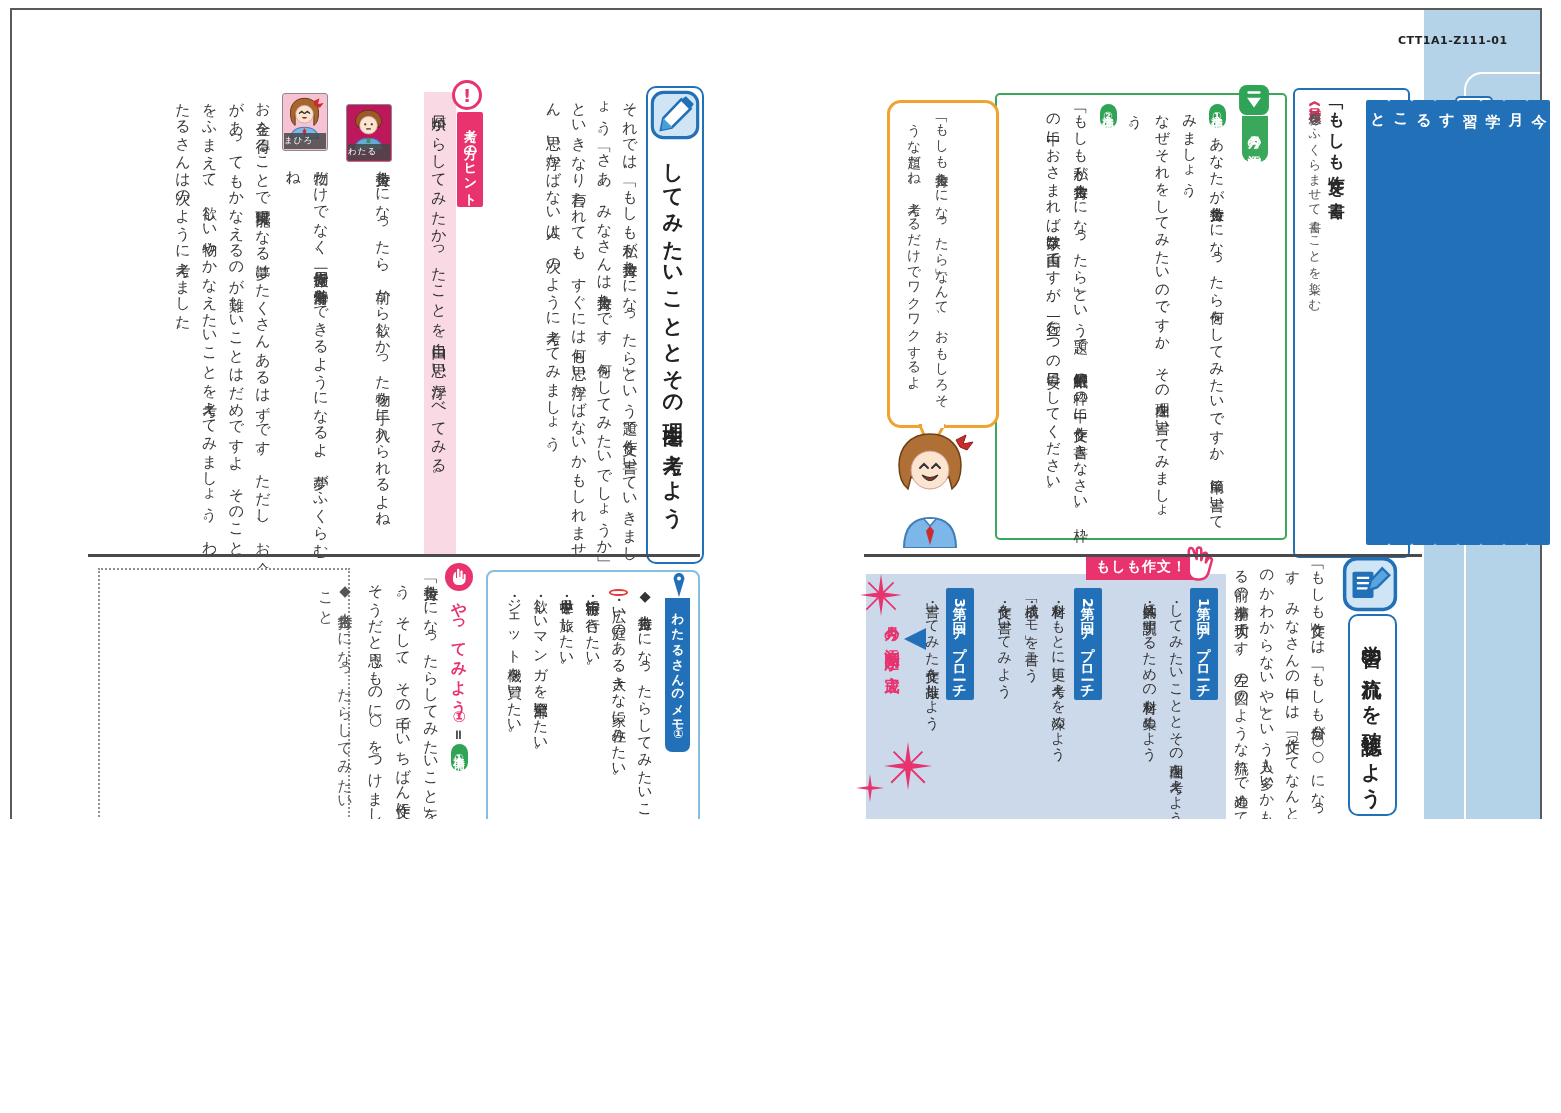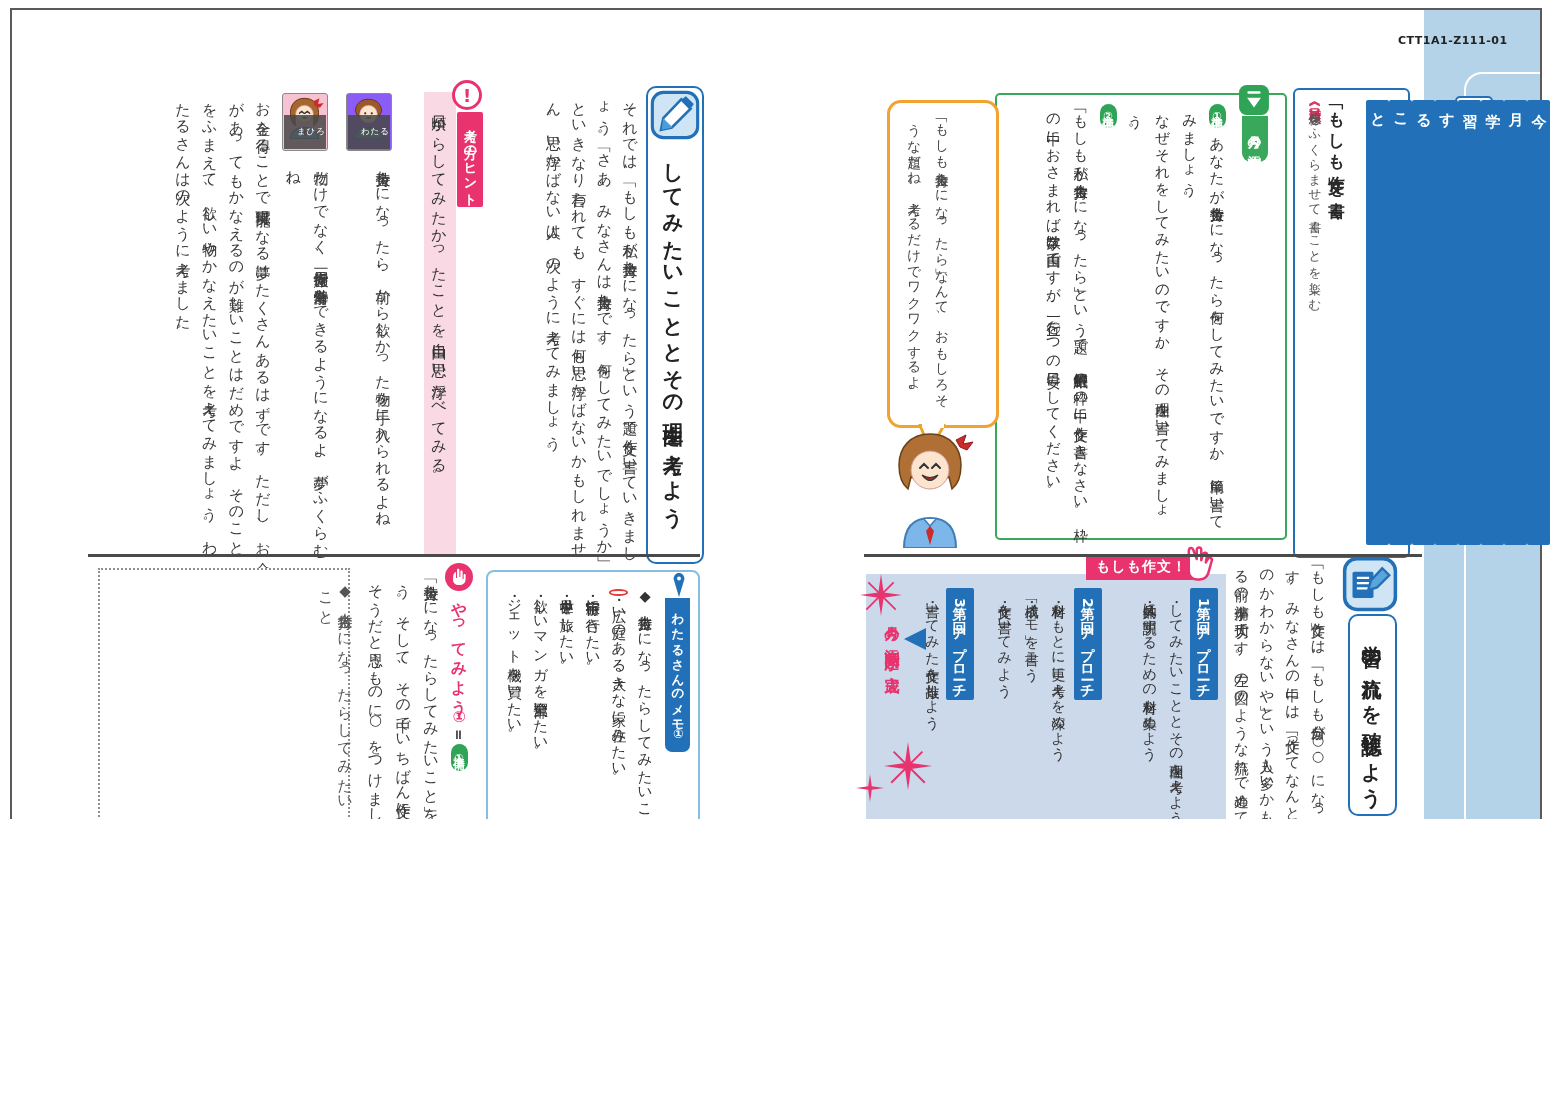--- a/index.html
+++ b/index.html
@@ -61,23 +61,23 @@
   #think-icon{left:650px;top:90px;width:50px;height:50px}
   #think-title{left:659px;top:148px;font-size:20.5px;font-weight:bold;color:#222;letter-spacing:2.5px}
   #think-body{left:514px;top:92px;width:128px;height:470px;font-size:15px;line-height:1.7;letter-spacing:.5px;color:#3b3b3b}
 
   #hint-strip{left:424px;top:92px;width:32px;height:462px;background:#f9d9e4}
   #hint-text{left:429px;top:104px;font-size:15px;color:#333;letter-spacing:1.5px}
   #hint-icon{left:452px;top:80px;width:30px;height:30px;background:#fff;border:3px solid #e8336e;border-radius:50%;color:#e8336e;font-weight:bold;font-size:18px;text-align:center;line-height:25px;box-sizing:border-box}
   #hint-label{left:457px;top:112px;background:#e8336e;color:#fff;font-weight:bold;font-size:13px;padding:7px 4px;letter-spacing:1px;border-radius:2px}
 
   .avatar{width:46px;height:58px;border:1.5px solid #8a8a8a;border-radius:3px;box-sizing:border-box;overflow:hidden}
-  #avatar-wataru{left:346px;top:93px;background:#8b5cf6}
+  #avatar-wataru{left:346px;top:104px;background:#be185d}
   #avatar-mahiro{left:282px;top:93px;background:#f7c3d2}
-  .name-plate{position:absolute;bottom:1px;left:1px;right:1px;background:rgba(70,70,70,.85);color:#fff;font-size:8.5px;text-align:right;padding:11px 0;letter-spacing:1px}
+  .name-plate{position:absolute;bottom:1px;left:1px;right:1px;background:rgba(70,70,70,.85);color:#fff;font-size:8.5px;text-align:left;padding:2px 0;letter-spacing:1px}
   #wataru-speech{left:334px;top:160px;width:62px;height:398px;font-size:15px;line-height:1.85;color:#3b3b3b}
   #mahiro-speech{left:270px;top:160px;width:64px;height:398px;font-size:15px;line-height:1.85;color:#3b3b3b}
   #guide-text{left:164px;top:92px;width:112px;height:470px;font-size:15px;line-height:1.78;letter-spacing:.5px;color:#3b3b3b}
 
   .divider{background:#4a4a4a;height:2.5px}
   #divider-left{left:88px;top:554px;width:612px}
   #divider-right{left:864px;top:554px;width:558px}
 
   #write-box{left:98px;top:568px;width:252px;height:448px;border:2.5px dotted #8f8f8f;box-sizing:border-box;background:#fff}
   #write-title{left:316px;top:582px;font-size:15px;color:#555;letter-spacing:1px}

